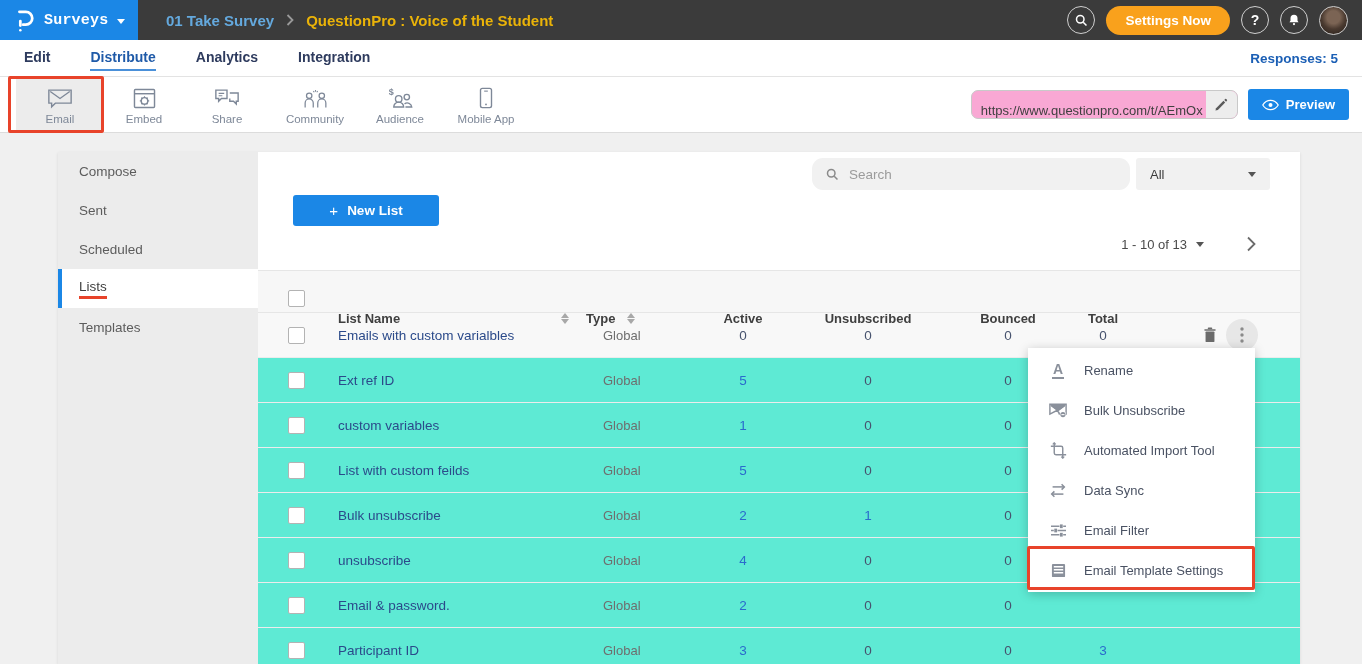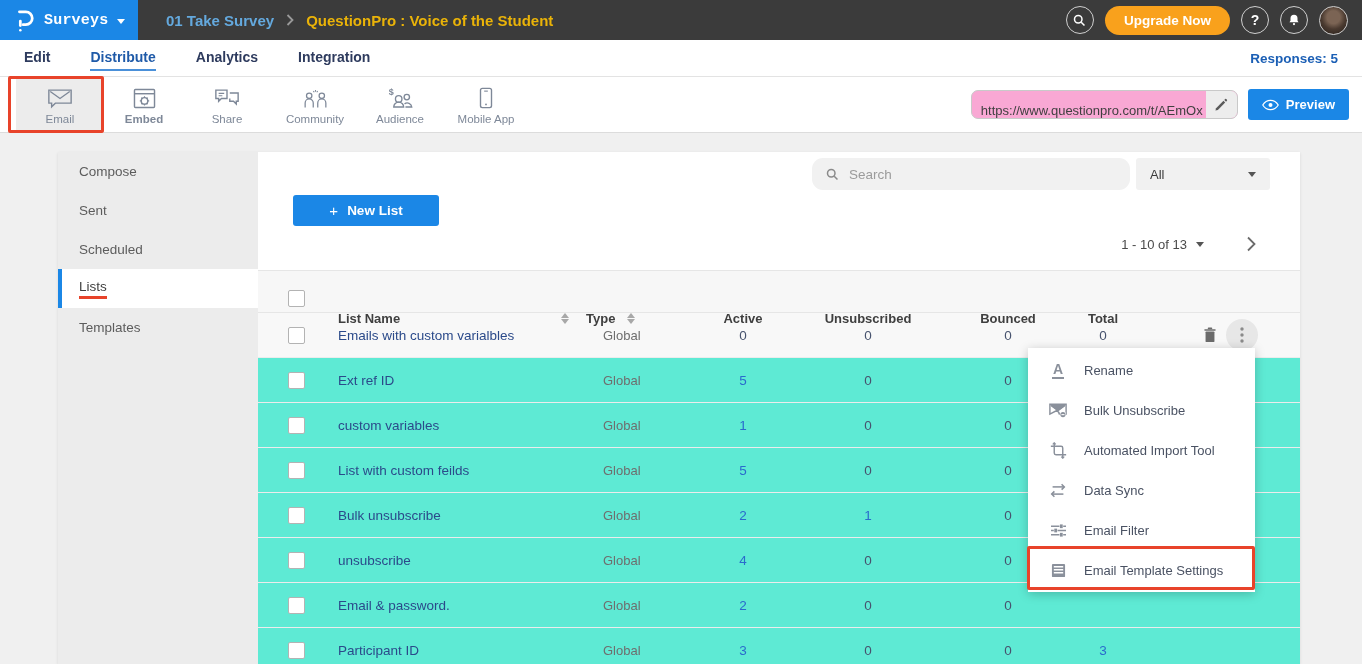--- a/index.html
+++ b/index.html
@@ -34,21 +34,21 @@
   .nav-tab { font-size:14px; font-weight:700; color:#2e3b5e; cursor:pointer; padding:3px 0 4px; }
   .nav-tab.active { color:#1f5aa8; border-bottom:2px solid #4a90d9; }
   .responses { margin-left:auto; color:#1b5fb5; font-size:13.5px; font-weight:700; }
 
   
   .dist-toolbar { position:absolute; left:0; top:77px; width:1362px; height:56px; background:#fff; border-bottom:1px solid #dcdcdc; display:flex; align-items:center; z-index:4; }
   .tool-item { height:56px; display:flex; flex-direction:column; align-items:center; justify-content:center; gap:4px; color:#7e8898; cursor:pointer; }
   .tool-item .ticon { height:24px; display:flex; align-items:flex-end; }
   .tool-label { font-size:11.5px; }
   .ti-email    { width:88px; margin-left:16px; background:#ececec; }
-  .ti-embed    { width:80px;font-weight:bold; }
+  .ti-embed    { width:80px; }
   .ti-share    { width:86px; }
   .ti-community{ width:90px; }
   .ti-audience { width:80px; }
   .ti-mobile   { width:92px; }
   .url-group { margin-left:auto; display:flex; align-items:center; gap:10px; padding-right:13px; }
   .url-box { width:267px; height:29px; background:#f9a8d4; border:1px solid #c9c9c9; border-radius:7px; display:flex; align-items:flex-end; overflow:hidden; }
   .url-input { flex:1; border:none; outline:none; background:transparent; font-family:inherit; font-size:13px; color:#3f3f3f; padding:0 2px 0 9px; min-width:0; }
   .url-edit { width:31px; height:27px; background:#ededed; border:none; display:flex; align-items:center; justify-content:center; cursor:pointer; color:#5a5a5a; }
   .preview-btn { height:31px; background:#1b87e6; color:#fff; border:none; border-radius:3px; padding:0 14px; font-size:13px; font-weight:700; font-family:inherit; display:flex; align-items:center; gap:7px; cursor:pointer; }
 
@@ -136,21 +136,21 @@
   </div>
   <div class="top-right">
     <button class="circle-btn">
       <span>
         <svg viewBox="0 0 24 24" width="15" height="15" fill="none" stroke="#fff" stroke-width="2.4">
             <circle cx="10" cy="10" r="6"></circle>
             <line x1="14.8" y1="14.8" x2="20" y2="20"></line>
           </svg>
       </span>
     </button>
-    <button class="upgrade-btn">Upgrade Now</button>
+    <button class="upgrade-btn">Settings Now</button>
     <button class="circle-btn help-circle">?</button>
     <button class="circle-btn">
       <span>
         <svg viewBox="0 0 24 24" width="14" height="14" fill="#fff">
             <path d="M12 3a6 6 0 0 0-6 6v4.2L4.2 16h15.6L18 13.2V9a6 6 0 0 0-6-6z"></path>
             <circle cx="12" cy="19" r="1.9"></circle>
           </svg>
       </span>
     </button>
     <div class="avatar"></div>

